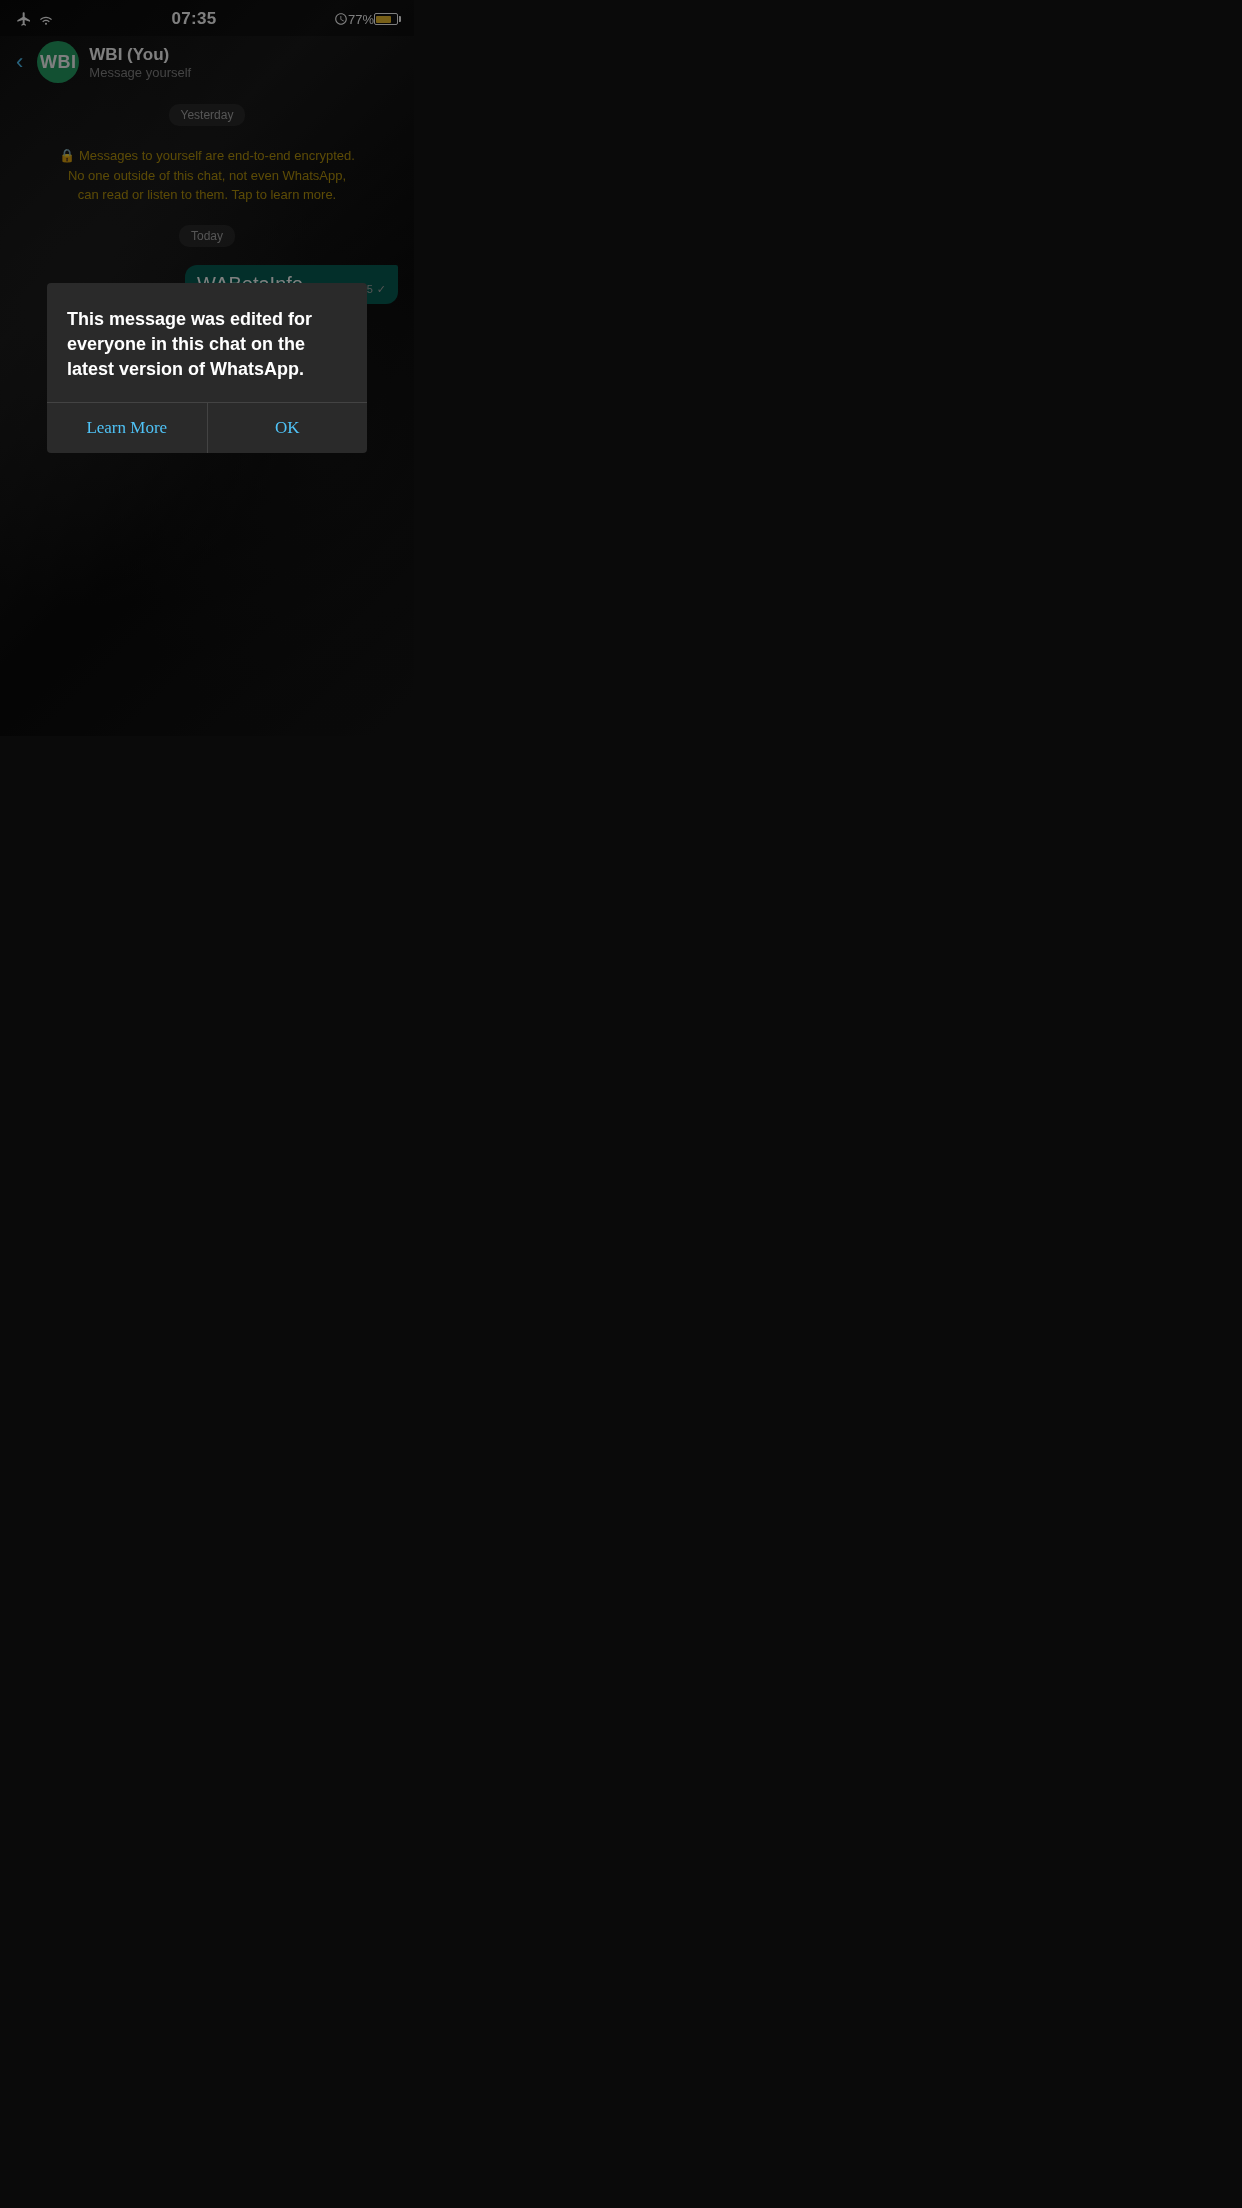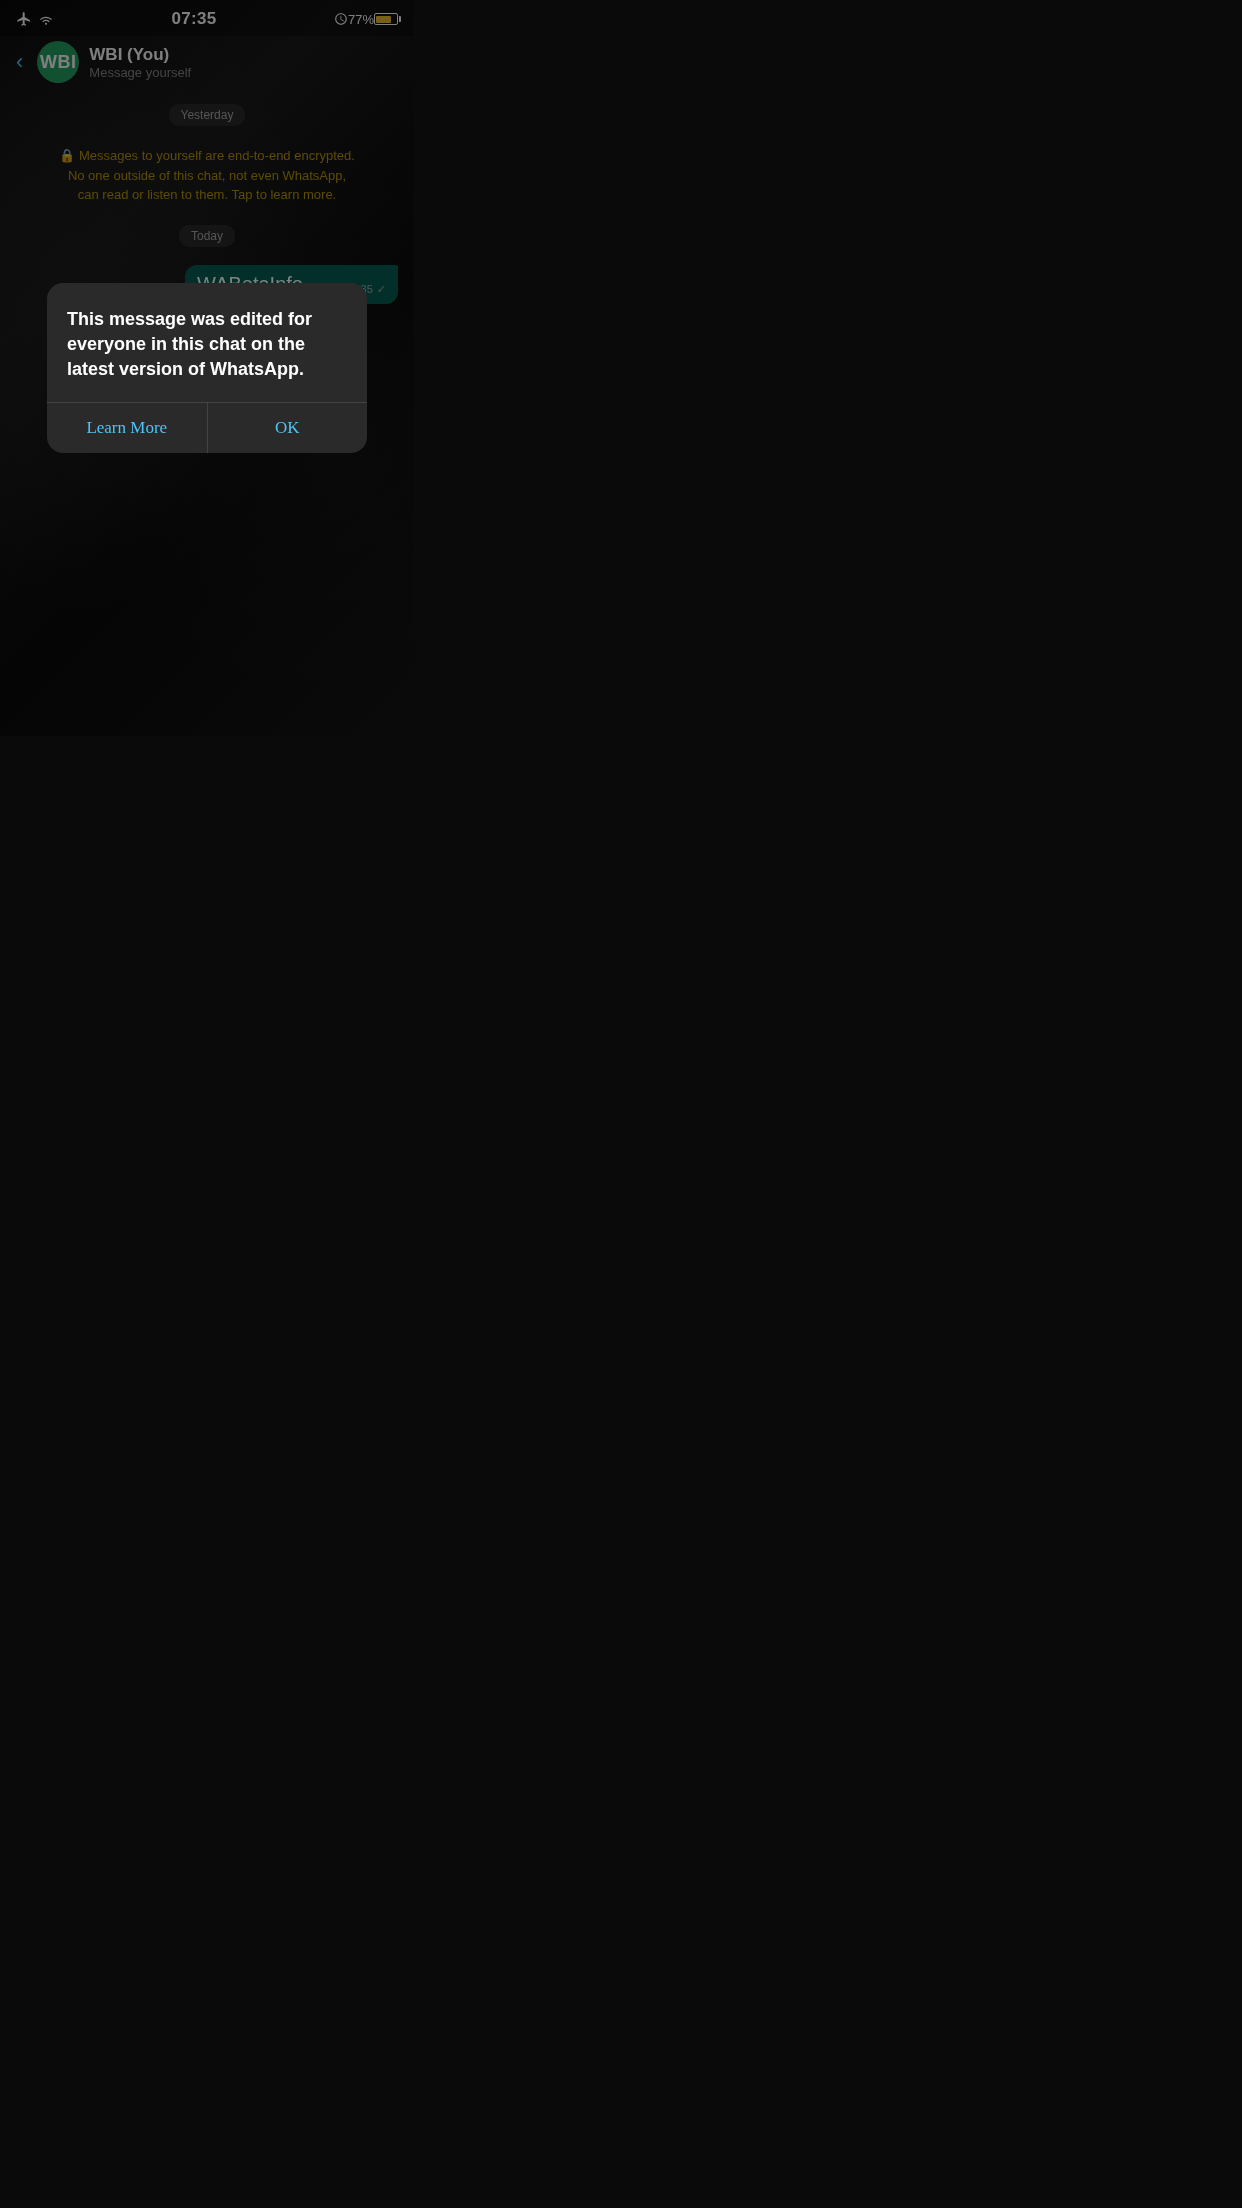--- a/index.html
+++ b/index.html
@@ -240,21 +240,21 @@
       background: rgba(0,0,0,0.5);
       z-index: 20;
       display: flex;
       align-items: center;
       justify-content: center;
     }
 
     
     .dialog {
       background: #2a2a2a;
-      border-radius: 16px;
+      border-radius: 4px;
       width: 320px;
       overflow: hidden;
       margin: 0 20px;
     }
 
     .dialog-content {
       padding: 24px 20px 20px;
     }
 
     .dialog-message {

